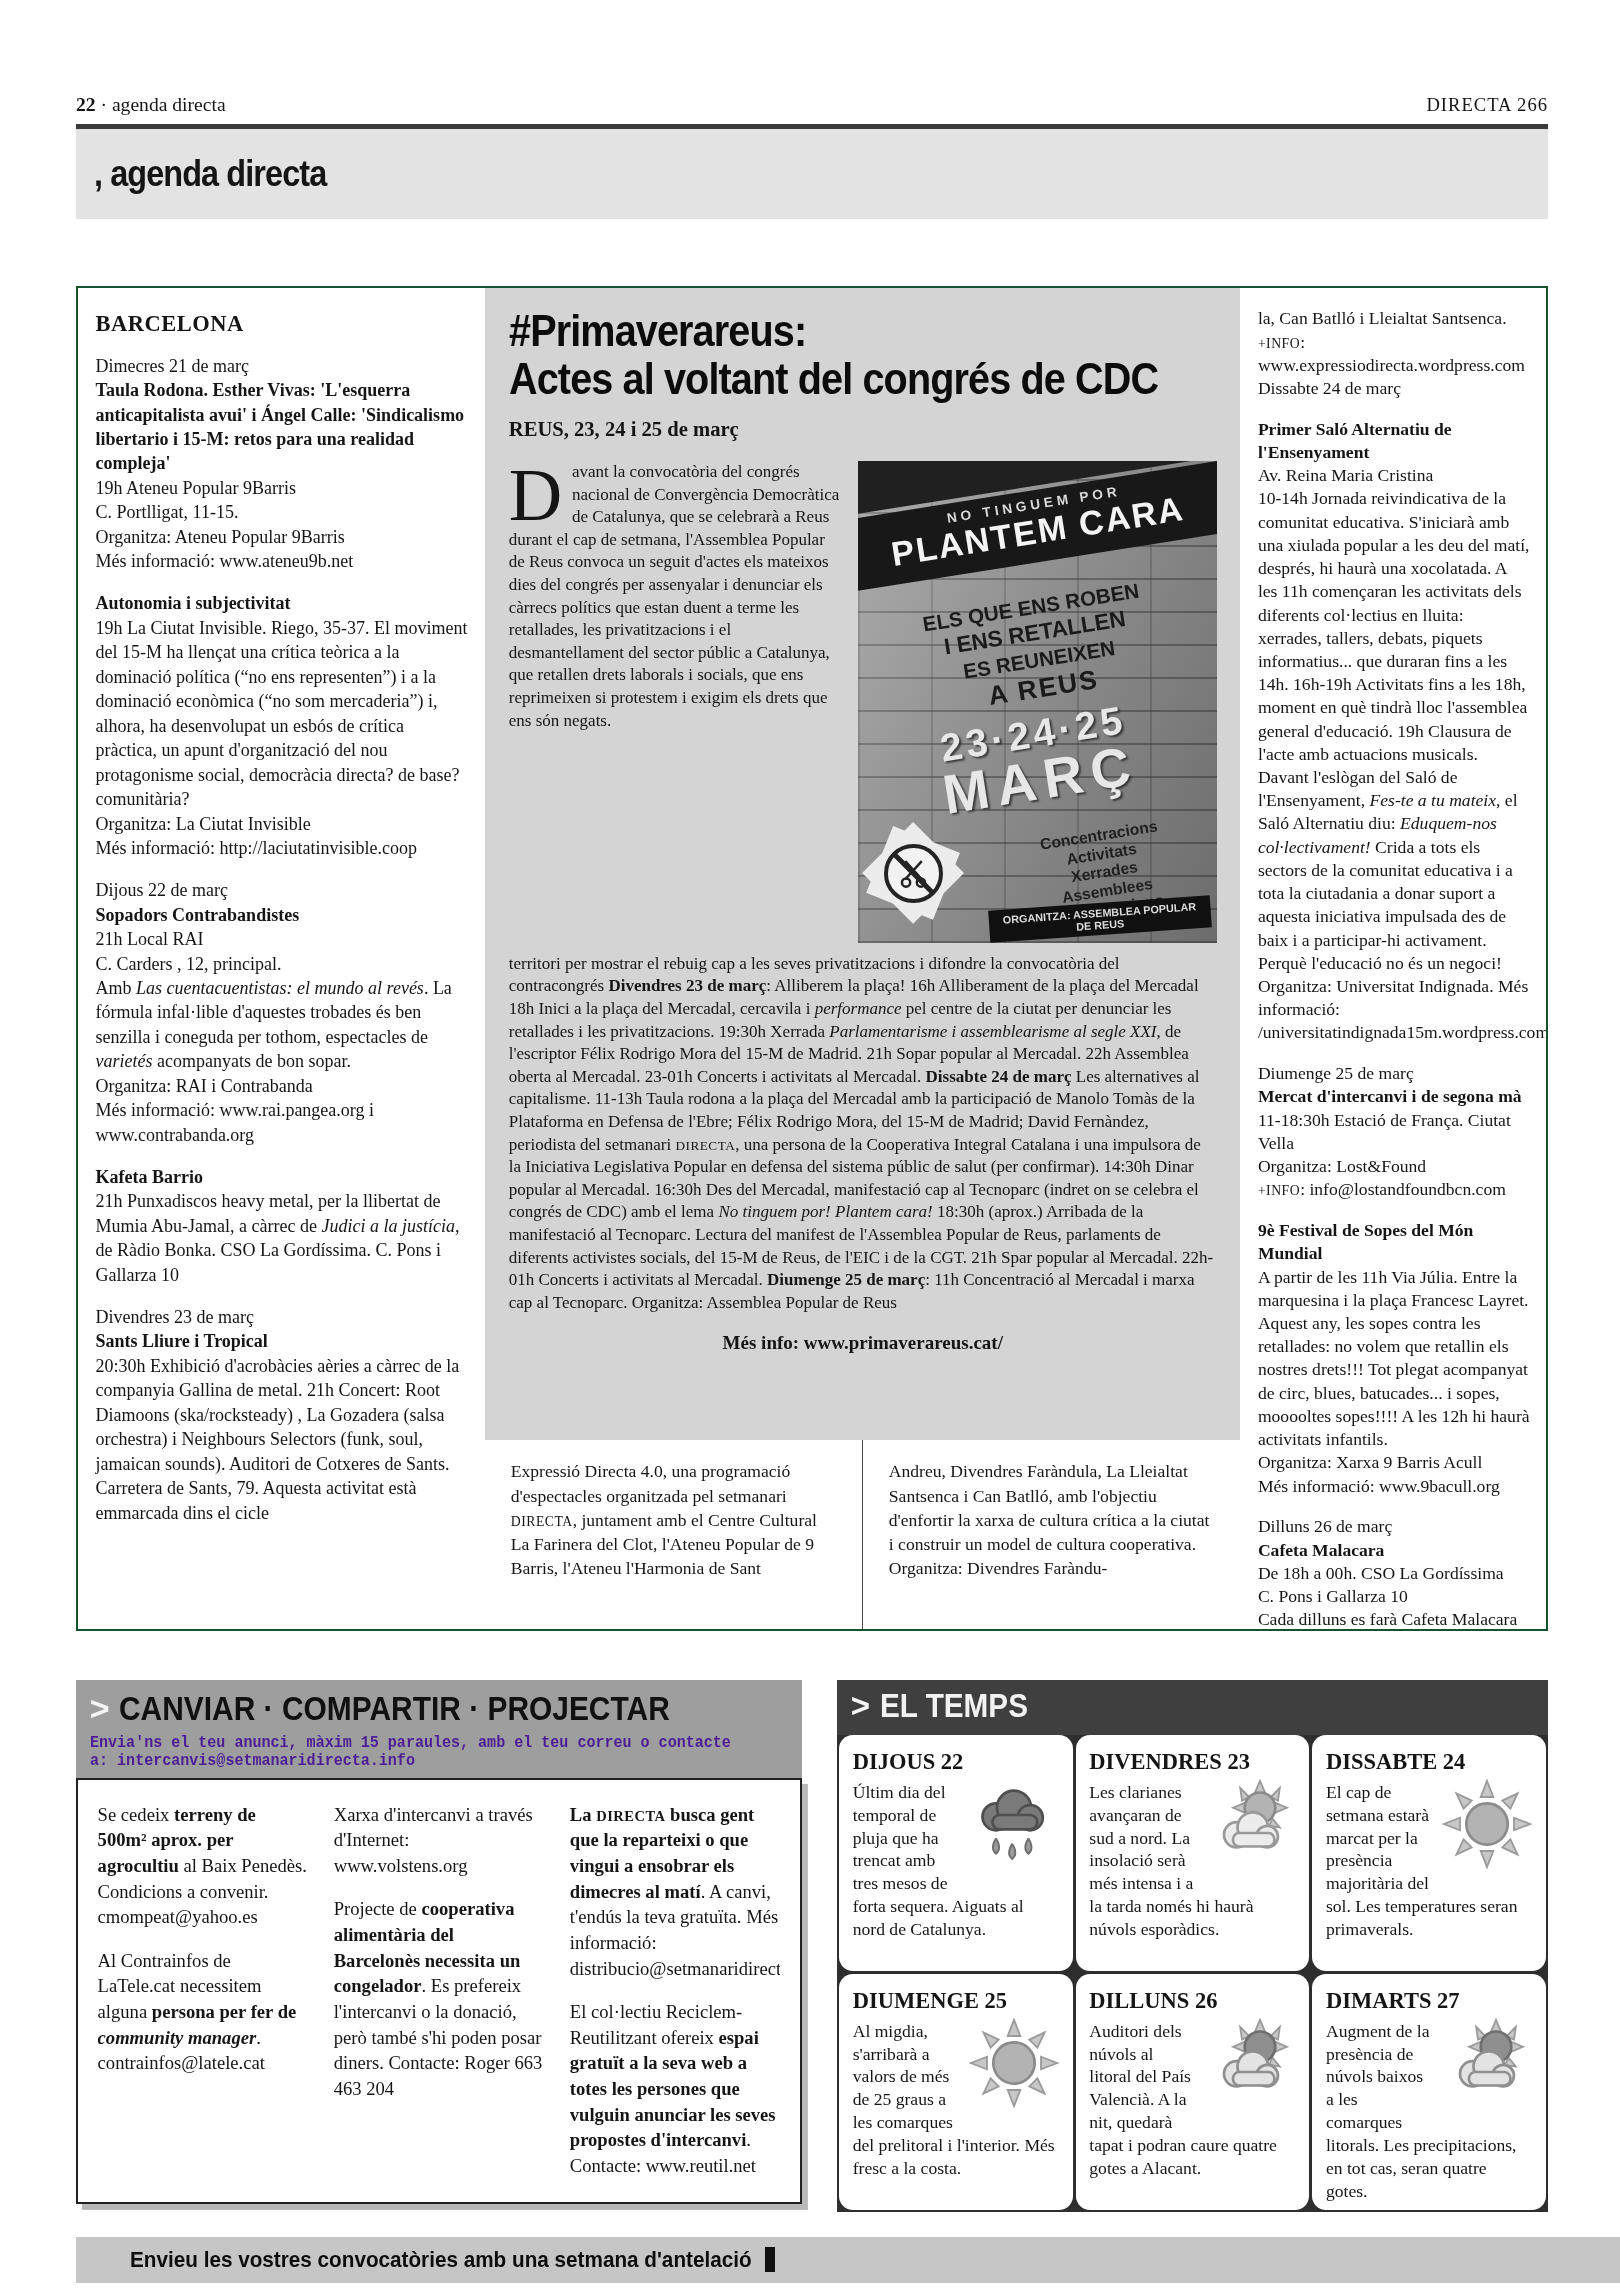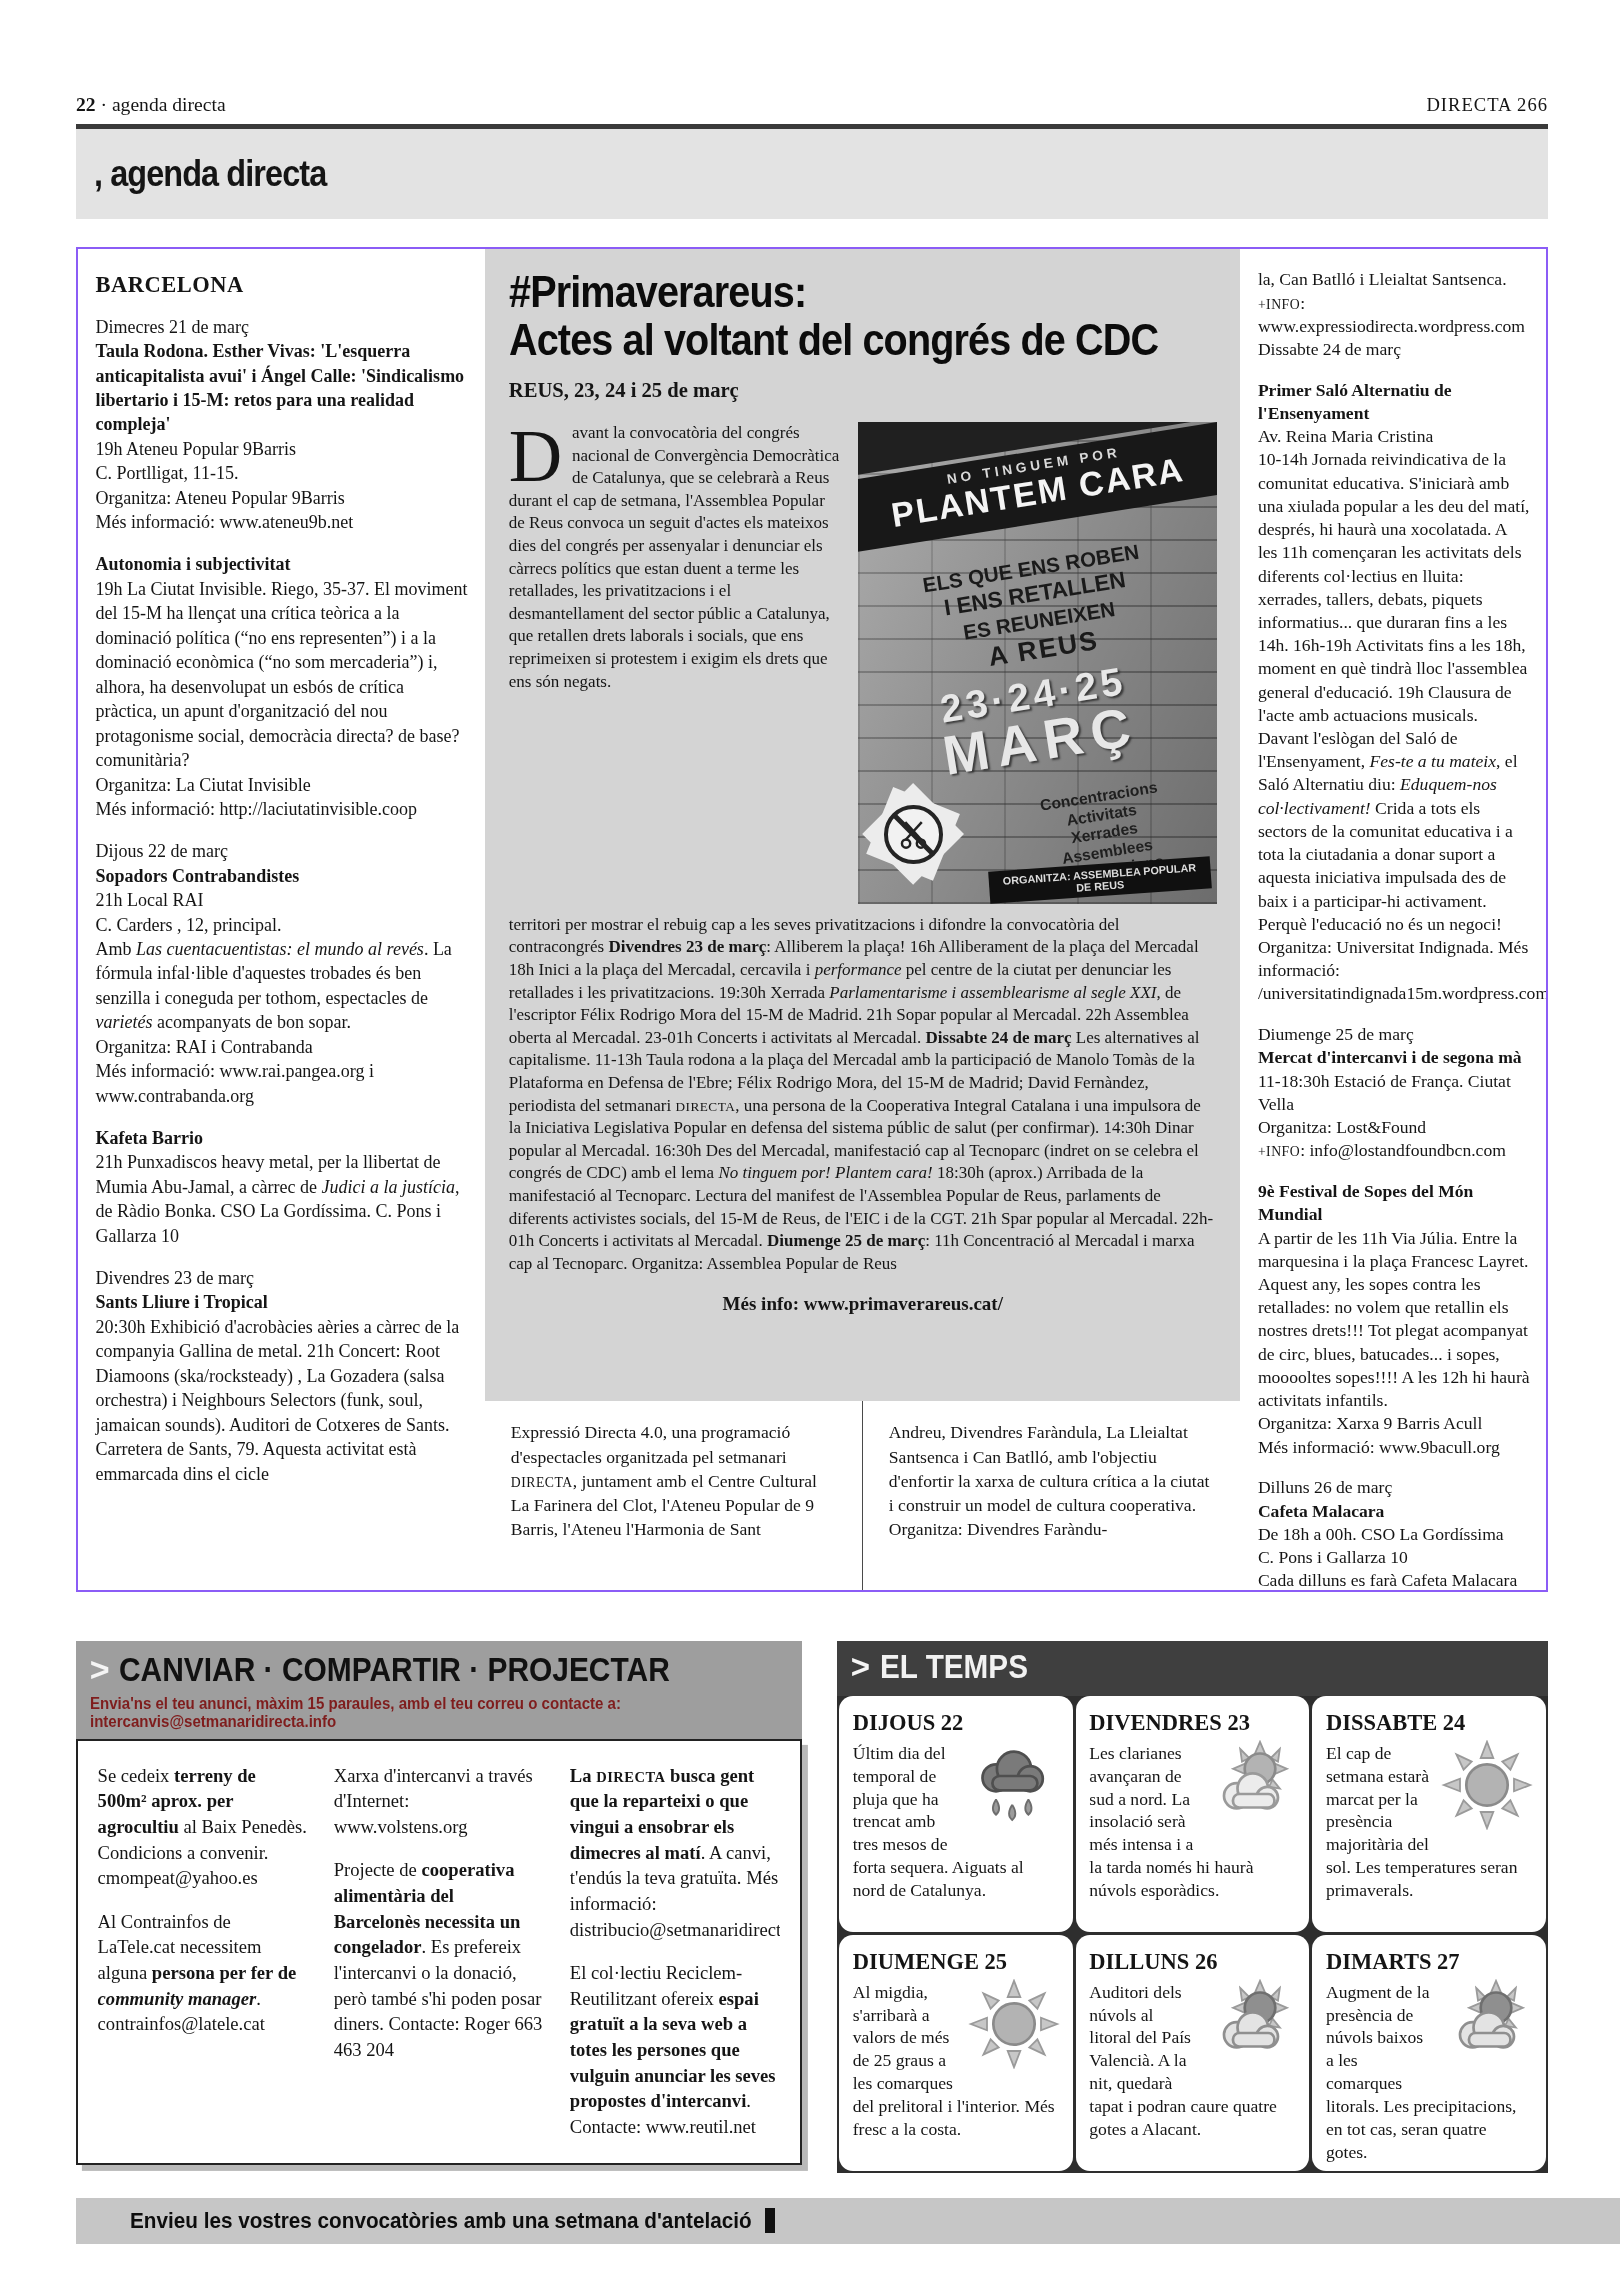--- a/index.html
+++ b/index.html
@@ -18,21 +18,21 @@
   .folio-right{font-size:18.6px;letter-spacing:1px;}
   .top-rule{height:4.9px;background:#3a3a3a;}
 
   
   .title-band{height:90px;background:#e3e3e3;display:flex;align-items:center;}
   .title-band h1{margin:0 0 0 17.6px;font-family:"Liberation Sans",sans-serif;
     font-weight:bold;font-size:36px;letter-spacing:-1px;}
   .title-band h1 span{display:inline-block;transform:scaleX(.9);transform-origin:left;}
 
   
-  .agenda-frame{margin-top:28px;border:2px solid #8b5cf6;height:1341px;
+  .agenda-frame{margin-top:67px;border:2px solid #14532d;height:1341px;
     display:flex;overflow:hidden;background:#fff;}
   .col-left{width:374px;padding:19.6px 15.7px 13.7px 17.6px;overflow:hidden;
     font-size:18px;line-height:1.36;}
   .col-left h2{margin:2px 0 13.7px 0;font-size:22.5px;letter-spacing:0.5px;}
   .col-mid{width:755px;display:flex;flex-direction:column;}
   .col-right{flex:1;padding:19.6px 15.7px 13.7px 17.6px;overflow:hidden;
     font-size:17.6px;line-height:1.32;}
 
   
   .blk{margin:0;}
@@ -107,22 +107,22 @@
   
   .bottom-row{display:flex;margin-top:49px;gap:35px;align-items:flex-start;}
 
   
   .classifieds{width:726px;}
   .class-head{background:#9e9e9e;padding:9.8px 13.7px 7.8px;}
   .class-title{font-family:"Liberation Sans",sans-serif;font-weight:bold;font-size:34px;
     color:#111;letter-spacing:0;}
   .class-title .inner{display:inline-block;transform:scaleX(.88);transform-origin:left;}
   .chev{color:#f5f5f5;font-weight:bold;margin-right:9.8px;}
-  .class-sub{font-family:Liberation Sans, sans-serif;font-weight:bold;font-size:16px;
-    color:#7f1d1d;margin-top:5.9px;}
+  .class-sub{font-family:Liberation Mono, monospace;font-weight:bold;font-size:16px;
+    color:#4c1d95;margin-top:5.9px;}
   .class-sub span{display:inline-block;transform:scaleX(.94);transform-origin:left;}
   .class-box{background:#fff;border:2px solid #222;box-shadow:5.9px 5.9px 0 rgba(0,0,0,.28);
     display:flex;gap:25.5px;padding:21.6px 19.6px 25.5px;height:426px;box-sizing:border-box;}
   .class-col{flex:1;font-size:18.6px;line-height:1.38;overflow:hidden;}
 
   
   .weather{flex:1;}
   .weather-head{background:#3f3f3f;padding:7.8px 13.7px 9.8px;}
   .weather-title{font-family:"Liberation Sans",sans-serif;font-weight:bold;font-size:33px;
     color:#f2f2f2;}

